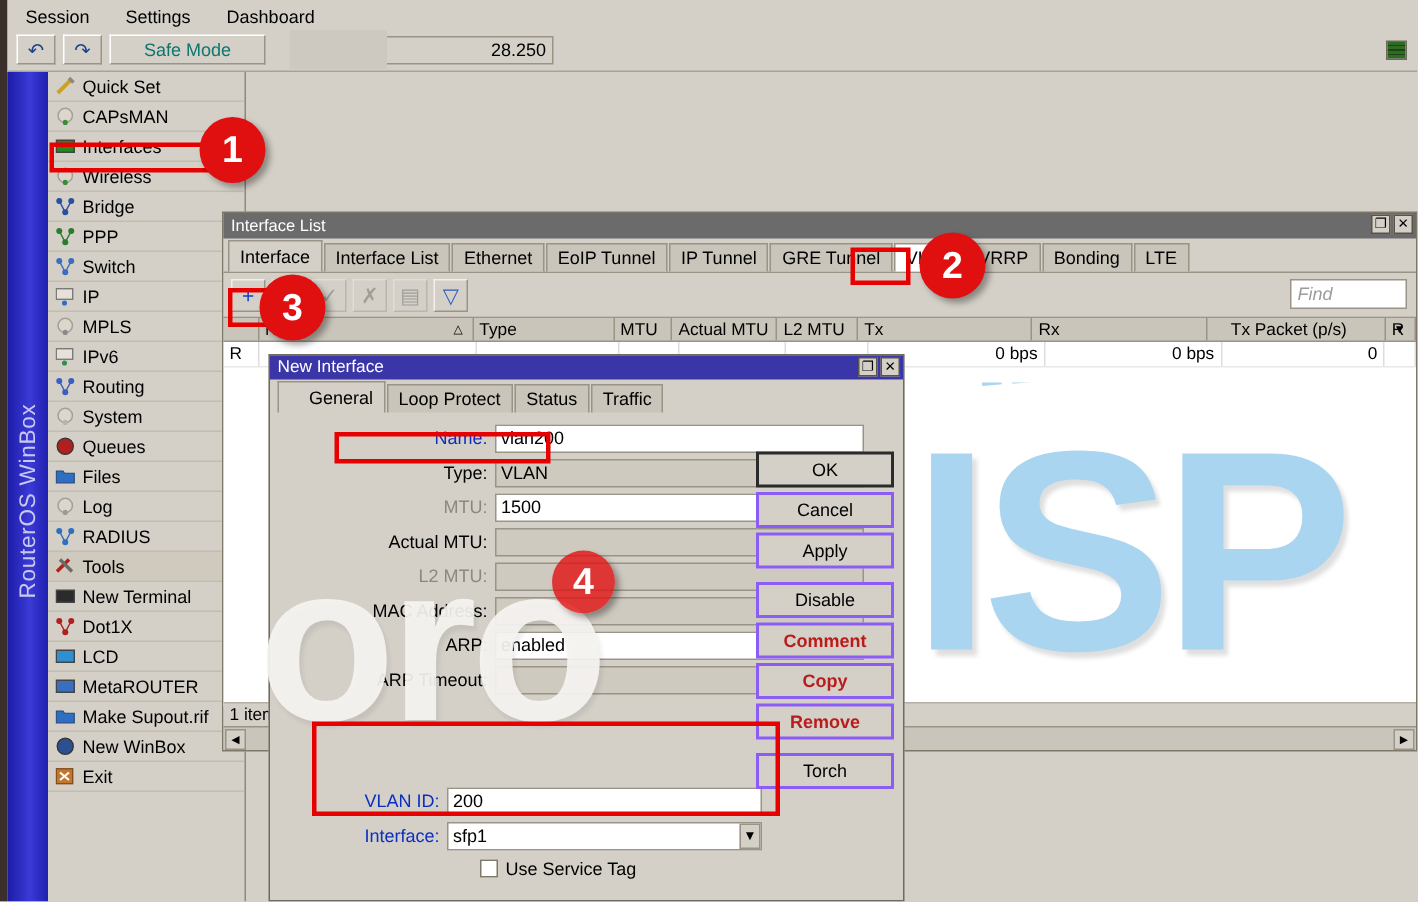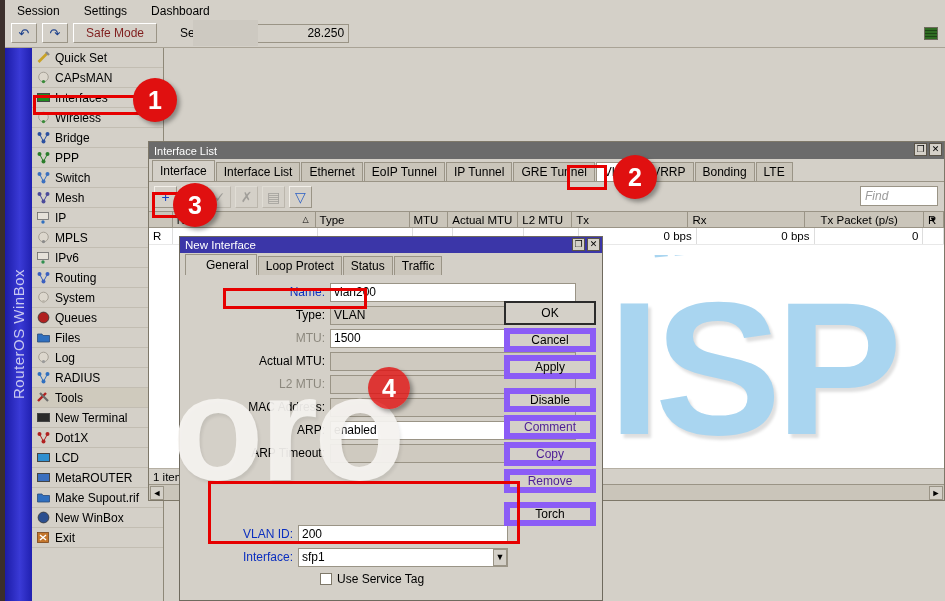--- a/index.html
+++ b/index.html
@@ -30,21 +30,21 @@
     position:absolute; left:5px; top:19px; width:940px; height:29px;
     background:#d4d0c8; border-bottom:1px solid #a9a396;
     display:flex; align-items:center; padding-left:6px; gap:5px;
   }
   .tbtn {
     height:20px; min-width:26px; background:#d4d0c8;
     border:1px solid #9a9486; border-top-color:#fff; border-left-color:#fff;
     display:flex; align-items:center; justify-content:center;
     font-size:13px; color:#1b3f8b; padding:0 5px;
   }
-  .tbtn.wide { padding:0 12px; color:#7f1d1d; font-size:12px; }
+  .tbtn.wide { padding:0 22px; color:#0f766e; font-size:12px; }
   .sess-label { margin-left:18px; font-size:12px; }
   .sess-box {
     margin-left:6px; width:112px; height:19px; background:#d4d0c8;
     border:1px solid #9a9486; display:flex; align-items:center;
     justify-content:flex-end; padding-right:4px; font-size:12px;
   }
   .sess-mask { position:absolute; left:193px; top:20px; width:65px; height:26px; background:#cdc9c1; }
   .sig { position:absolute; right:7px; top:27px; width:14px; height:13px;
          background:repeating-linear-gradient(to bottom,#2f6b22 0 2px,#1d4415 2px 3px);
          border:1px solid #6f6a5e; }
@@ -187,25 +187,25 @@
   }
   .fval.ro { background:#cfcac0; color:#000; }
   .arrowbtn {
     width:14px; height:17px; margin-left:auto; background:#d4d0c8;
     border:1px solid #9a9486; display:flex; align-items:center; justify-content:center;
     font-size:9px;
   }
   .arrow-plain { width:14px; margin-left:auto; display:flex; align-items:center; justify-content:center; font-size:9px; color:#777; }
   #dlg-btns { position:absolute; right:6px; top:26px; width:92px; }
   .dbtn {
-    height:24px; margin-bottom:3px; background:#d4d0c8; border:6px solid #8b5cf6;
+    height:24px; margin-bottom:3px; background:#d4d0c8; border:2px solid #8b5cf6;
     display:flex; align-items:center; justify-content:center; font-size:12px;
   }
   .dbtn.primary { border:2px solid #2b2b2b; }
-  .dbtn.dim { color:#4c1d95; }
+  .dbtn.dim { color:#b91c1c;font-weight:bold; }
   .dbtn.gap { margin-top:9px; }
 
   .vlanbox { position:absolute; left:22px; top:248px; width:310px; }
   .chkrow { display:flex; align-items:center; padding-left:118px; gap:5px; height:20px; }
   .chk { width:12px; height:12px; background:#fff; border:1px solid #7e7869; }
 
   
   .redbox { position:absolute; border:3px solid #e60000; z-index:8; pointer-events:none; }
   .badge {
     position:absolute; width:44px; height:44px; border-radius:50%;
@@ -302,31 +302,20 @@
       <div class="mrow">
         <span class="ic">
           <svg width="13" height="13" viewBox="0 0 13 13">
             <circle cx="2.5" cy="3" r="2" fill="#3a6fbf"></circle>
             <circle cx="10.5" cy="3" r="2" fill="#3a6fbf"></circle>
             <circle cx="6.5" cy="10.5" r="2" fill="#3a6fbf"></circle>
             <path d="M2.5 3 L6.5 10.5 L10.5 3" stroke="#3a6fbf" stroke-width="1" fill="none"></path>
           </svg>
         </span>
         <span class="lbl">Switch</span>
-      </div>
-      <div class="mrow">
-        <span class="ic">
-          <svg width="13" height="13" viewBox="0 0 13 13">
-            <circle cx="2.5" cy="3" r="2" fill="#4a4a9a"></circle>
-            <circle cx="10.5" cy="3" r="2" fill="#4a4a9a"></circle>
-            <circle cx="6.5" cy="10.5" r="2" fill="#4a4a9a"></circle>
-            <path d="M2.5 3 L6.5 10.5 L10.5 3" stroke="#4a4a9a" stroke-width="1" fill="none"></path>
-          </svg>
-        </span>
-        <span class="lbl">Mesh</span>
       </div>
       <div class="mrow">
         <span class="ic">
           <svg width="13" height="13" viewBox="0 0 13 13">
             <rect x="0.5" y="1.5" width="11" height="7" fill="#e6e2da" stroke="#6a6a6a" stroke-width=".8"></rect>
             <circle cx="6" cy="11" r="1.7" fill="#2f6fbf"></circle>
           </svg>
         </span>
         <span class="lbl">IP</span>
         <span class="arrow">▷</span>

